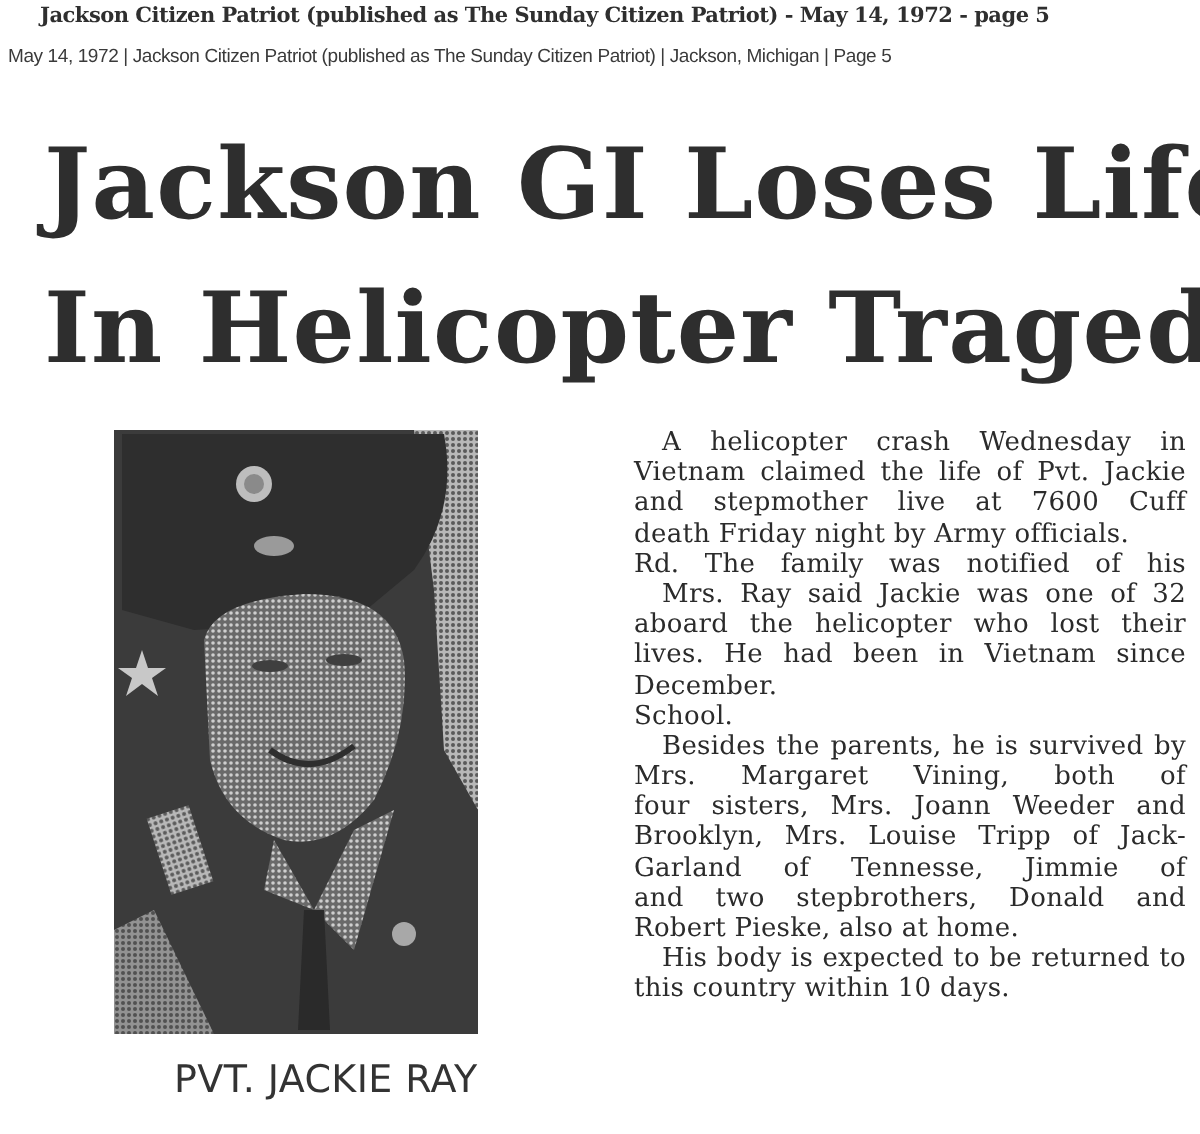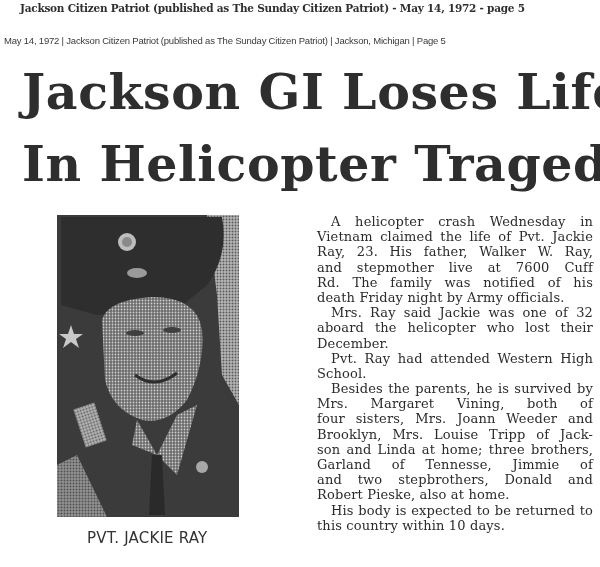--- a/index.html
+++ b/index.html
@@ -20,21 +20,21 @@
       font-family: "DejaVu Serif", serif;
       font-weight: bold;
       font-size: 10.5px;
       color: #2f2f2f;
       white-space: nowrap;
       letter-spacing: -0.25px;
     }
     .hdr-sub {
       position: absolute;
       left: 4px;
-      top: 35px;
+      top: 23px;
       font-family: "Liberation Sans", sans-serif;
       font-size: 9.5px;
       color: #3a3a3a;
       white-space: nowrap;
       letter-spacing: -0.2px;
     }
     .headline {
       position: absolute;
       left: 22px;
       font-family: "DejaVu Serif", serif;
@@ -55,21 +55,21 @@
       height: 302px;
       background: #3d3d3d;
       overflow: hidden;
     }
     .photo svg { display: block; }
     .caption {
       position: absolute;
       left: 87px;
       top: 529px;
       font-family: "DejaVu Sans", sans-serif;
-      font-size: 15px;
+      font-size: 19px;
       color: #333333;
       white-space: nowrap;
       letter-spacing: 0.2px;
     }
     .article {
       position: absolute;
       left: 317px;
       top: 214px;
       width: 276px;
       font-family: "DejaVu Serif", serif;
@@ -146,33 +146,31 @@
 
       <path d="M0 250 L20 240 L50 302 L0 302 Z" fill="url(#halftoneLight)" opacity="0.7"></path>
     </svg>
   </div>
 
   <div class="caption">PVT. JACKIE RAY</div>
 
   <div class="article">
     <span class="line indent">A helicopter crash Wednesday in</span>
     <span class="line">Vietnam claimed the life of Pvt. Jackie</span>
-    <span class="line">Ray, 23. His father, Walker W. Ray,</span>
     <span class="line">and stepmother live at 7600 Cuff</span>
+    <span class="line last">death Friday night by Army officials.</span>
     <span class="line">Rd. The family was notified of his</span>
-    <span class="line last">death Friday night by Army officials.</span>
     <span class="line indent">Mrs. Ray said Jackie was one of 32</span>
     <span class="line">aboard the helicopter who lost their</span>
+    <span class="line">lives. He had been in Vietnam since</span>
     <span class="line last">December.</span>
-    <span class="line indent">Pvt. Ray had attended Western High</span>
     <span class="line last">School.</span>
     <span class="line indent">Besides the parents, he is survived by</span>
     <span class="line">Mrs. Margaret Vining, both of</span>
     <span class="line">four sisters, Mrs. Joann Weeder and</span>
     <span class="line">Brooklyn, Mrs. Louise Tripp of Jack-</span>
-    <span class="line">son and Linda at home; three brothers,</span>
     <span class="line">Garland of Tennesse, Jimmie of</span>
     <span class="line">and two stepbrothers, Donald and</span>
     <span class="line last">Robert Pieske, also at home.</span>
     <span class="line indent">His body is expected to be returned to</span>
     <span class="line last">this country within 10 days.</span>
   </div>
 </div>
 
 </body></html>

